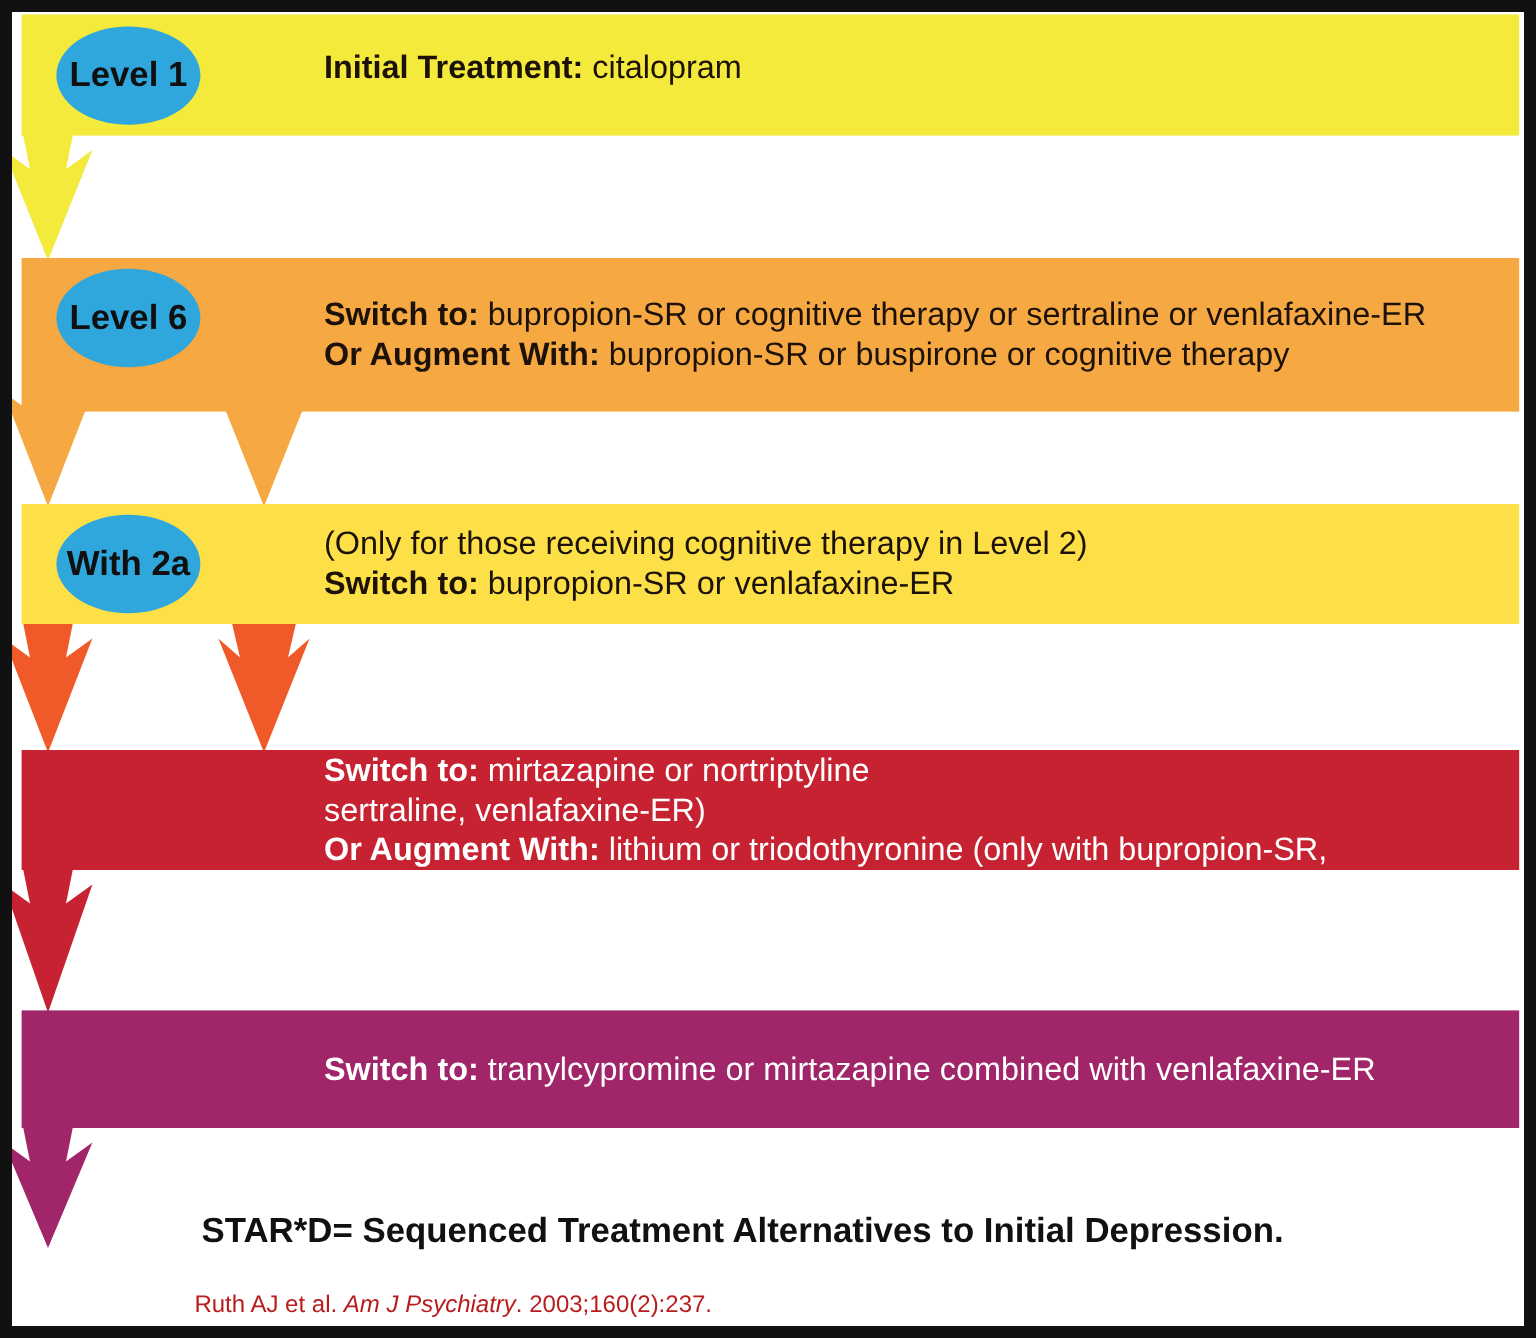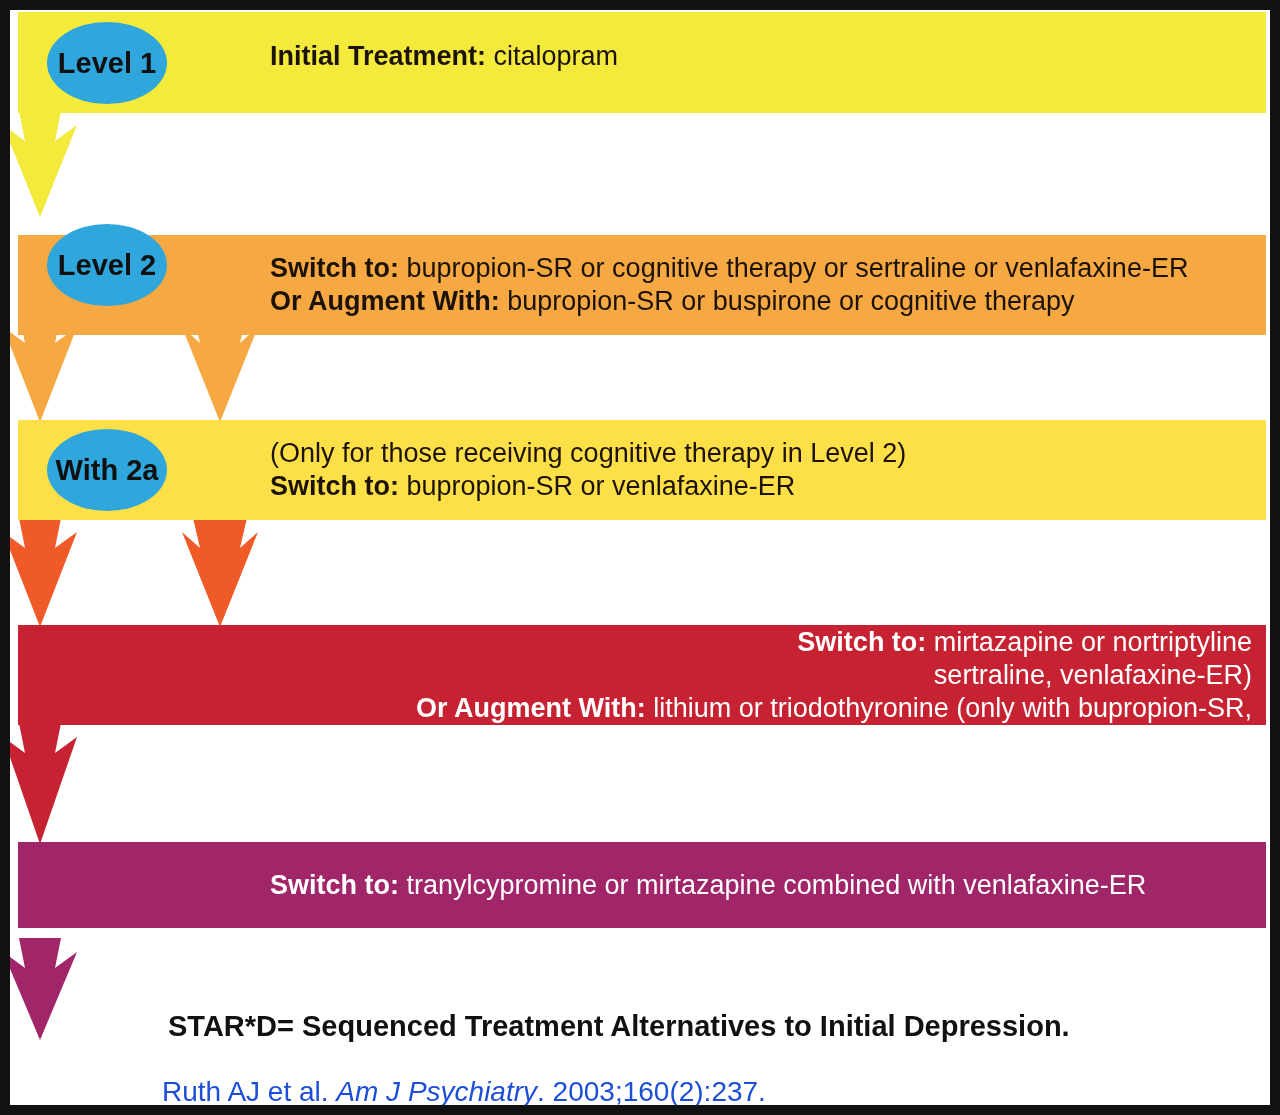--- a/index.html
+++ b/index.html
@@ -15,44 +15,44 @@
   #arrows{position:absolute;left:0;top:0;width:1260px;height:1095px;}
   .c1{fill:#F3EA3B}.c2{fill:#F6A843}.c3{fill:#F05A28}.c4{fill:#C62231}.c5{fill:#A12569}
 
   .band{
     position:absolute;left:8px;width:1248px;
     box-sizing:border-box;
     display:flex;flex-direction:column;justify-content:center;
     padding:0 14px 0 252px;
   }
   .band1{top:2px;height:101px;background:#F3EA3B;padding-bottom:12px;}
-  .band2{top:205px;height:100px;background:#F6A843;margin-top:20px;}
+  .band2{top:205px;height:128px;background:#F6A843;}
   .band3{top:410px;height:100px;background:#fde047;}
-  .band4{top:615px;height:100px;background:#C62231;align-items:flex-end;}
-  .band5{top:832px;height:86px;background:#A12569;}
+  .band4{top:615px;height:100px;background:#C62231;}
+  .band5{top:832px;height:98px;background:#A12569;}
 
   .line{margin:0;font-size:27px;line-height:33px;color:#1C1208;white-space:nowrap;}
   .band4 .line,.band5 .line{color:#FFFFFF;}
   .line b{font-weight:bold;}
 
   .badge{
     position:absolute;left:37px;width:120px;height:82px;
     border-radius:50%;background:#2FA7DC;
     display:flex;align-items:center;justify-content:center;
   }
   .bg1{top:12px}.bg2{top:214px}.bg3{top:419px}.bg4{top:624px}.bg5{top:839px}
   .badge span{font-weight:bold;font-size:29px;color:#101010;}
 
   .footer-acronym{
     position:absolute;left:158px;top:1000px;
     font-size:29px;font-weight:bold;color:#111;white-space:nowrap;
   }
   .footer-citation{
     position:absolute;left:152px;top:1066px;
-    font-size:28px;color:#1d4ed8;white-space:nowrap;
+    font-size:20px;color:#b91c1c;white-space:nowrap;
   }
   .footer-citation i{font-style:italic;}
 </style>
 </head>
 <body>
 
 <div id="canvas">
 
   <svg id="arrows" viewBox="0 0 1260 1095" xmlns="http://www.w3.org/2000/svg">
     <polygon class="c1" points="9,101 15,131 -7,115 30,207 67,115 45,131 51,101"></polygon>
@@ -69,21 +69,21 @@
   </div>
   <div class="badge bg1">
     <span>Level 1</span>
   </div>
 
   <div class="band band2">
     <p class="line"><b>Switch to:</b><span> bupropion-SR or cognitive therapy or sertraline or venlafaxine-ER</span></p>
     <p class="line"><b>Or Augment With:</b><span> bupropion-SR or buspirone or cognitive therapy</span></p>
   </div>
   <div class="badge bg2">
-    <span>Level 2</span>
+    <span>Level 6</span>
   </div>
 
   <div class="band band3">
     <p class="line"><b></b><span>(Only for those receiving cognitive therapy in Level 2)</span></p>
     <p class="line"><b>Switch to:</b><span> bupropion-SR or venlafaxine-ER</span></p>
   </div>
   <div class="badge bg3">
     <span>With 2a</span>
   </div>
 

